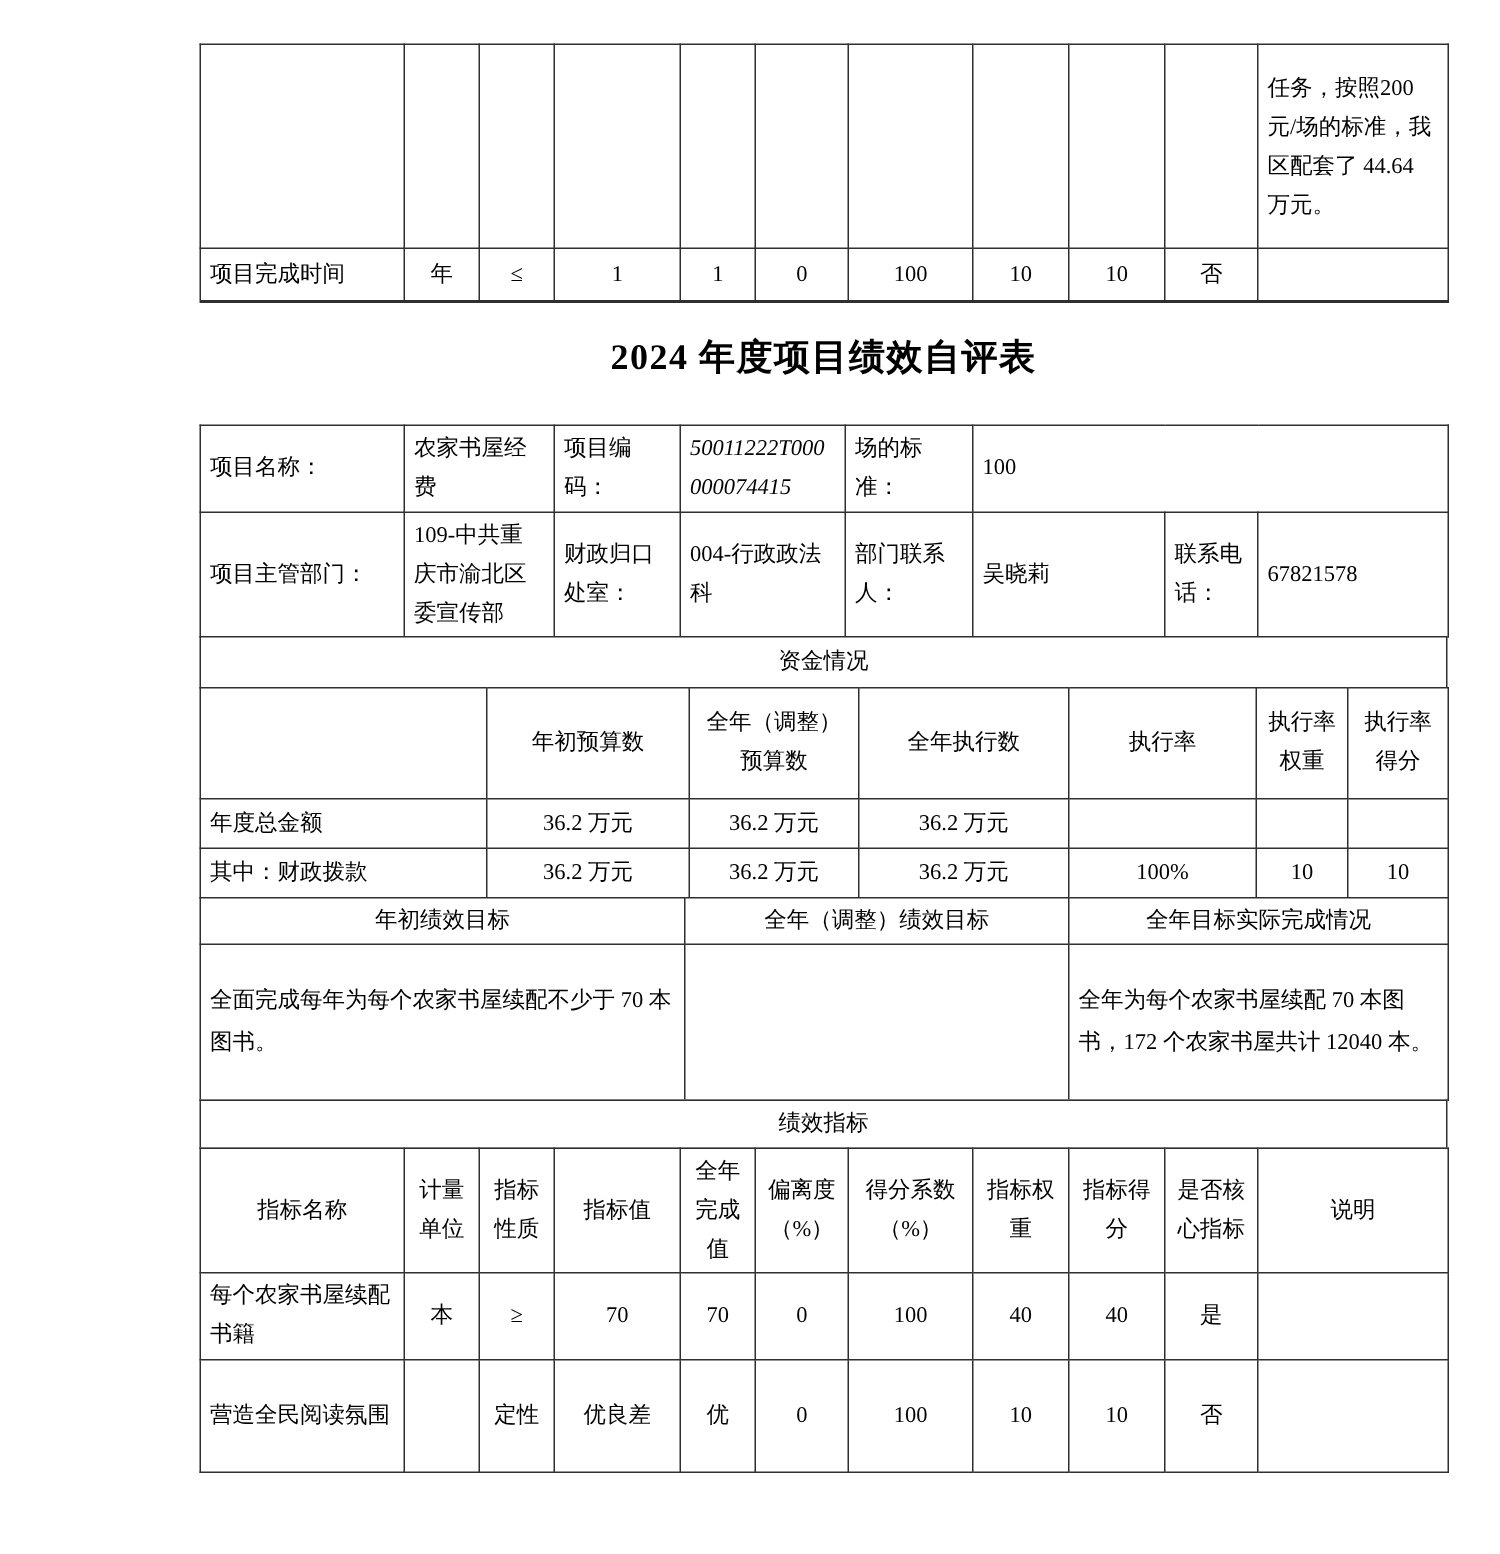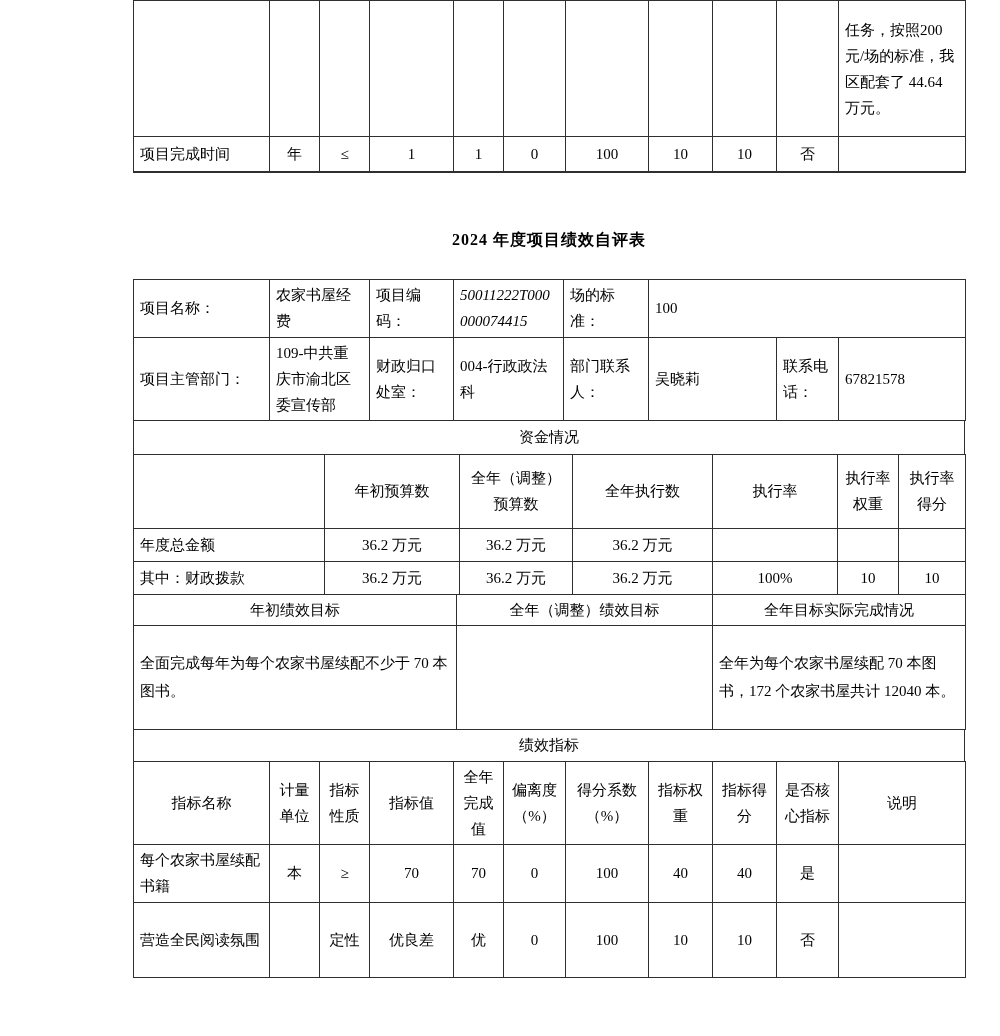--- a/index.html
+++ b/index.html
@@ -1,34 +1,34 @@
 <!DOCTYPE html>
 <html><head>
 <meta charset="utf-8">
 <style>
   html,body{margin:0;padding:0;background:#fff;}
   .page{
     position:relative;width:1000px;height:1036px;overflow:hidden;background:#fff;
     font-family:"Liberation Serif","DejaVu Serif",serif;color:#000;
   }
   .content{margin-left:133px;width:832px;}
-  table.tbl{border-collapse:collapse;table-layout:fixed;width:832px;background:#fff;}
+  table.tbl{border-collapse:collapse;table-layout:fixed;width:832px;background:#fff;margin-top:29px;}
   table.tbl td{
     border:1px solid #2f2f2f;font-size:15px;line-height:26px;
     padding:2px 6px;vertical-align:middle;word-break:break-word;overflow:hidden;
   }
   .stack + .stack{margin-top:-1px;}
   .c{text-align:center;padding:2px 2px;}
   .l{text-align:left;}
   .top{vertical-align:top;}
   .note{line-height:28px;padding-top:4px;}
   .ba{word-break:break-all;font-style:italic;}
   .fragment{border-bottom:2px solid #2f2f2f;}
   .title{
-    margin:52px 0 24px;text-align:center;font-size:16px;font-weight:bold;
+    margin:22px 0 24px;text-align:center;font-size:24px;font-weight:bold;
     letter-spacing:1px;line-height:30px;
   }
   .band td{text-align:center;height:29px;padding:0;}
 </style>
 </head>
 <body>
 
 <div class="page">
   <div class="content">
 

